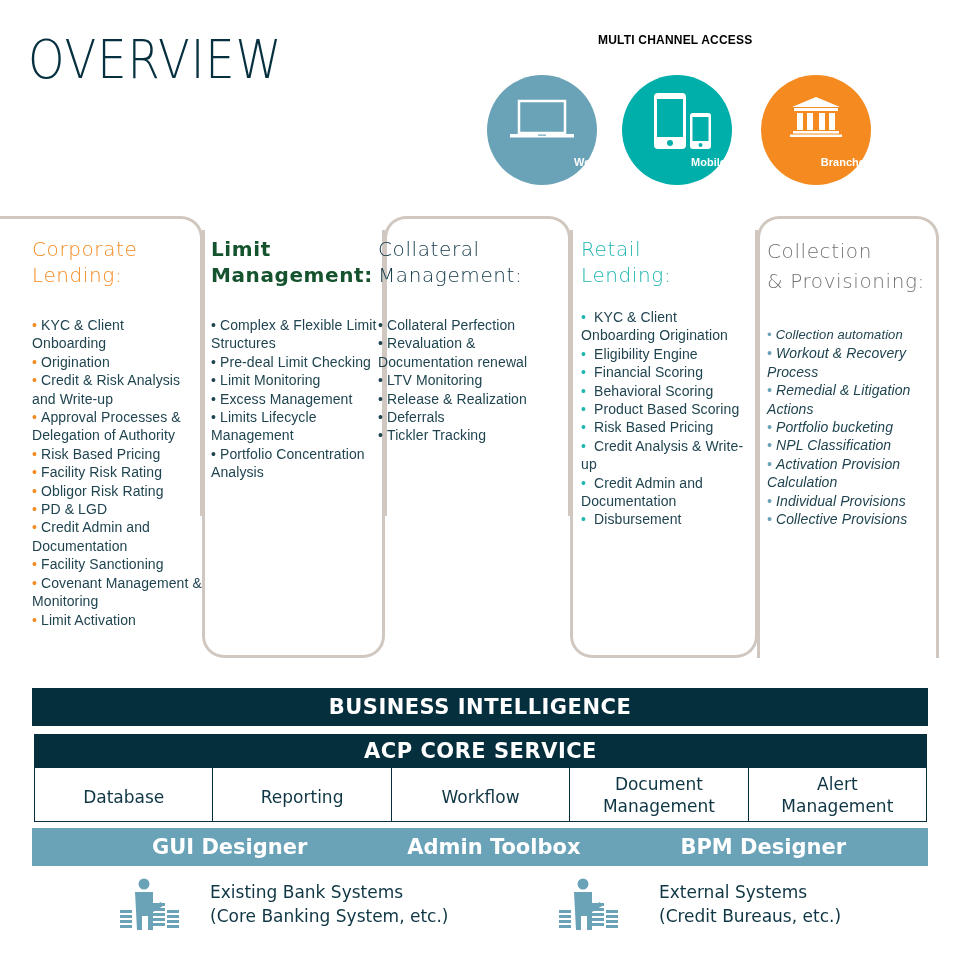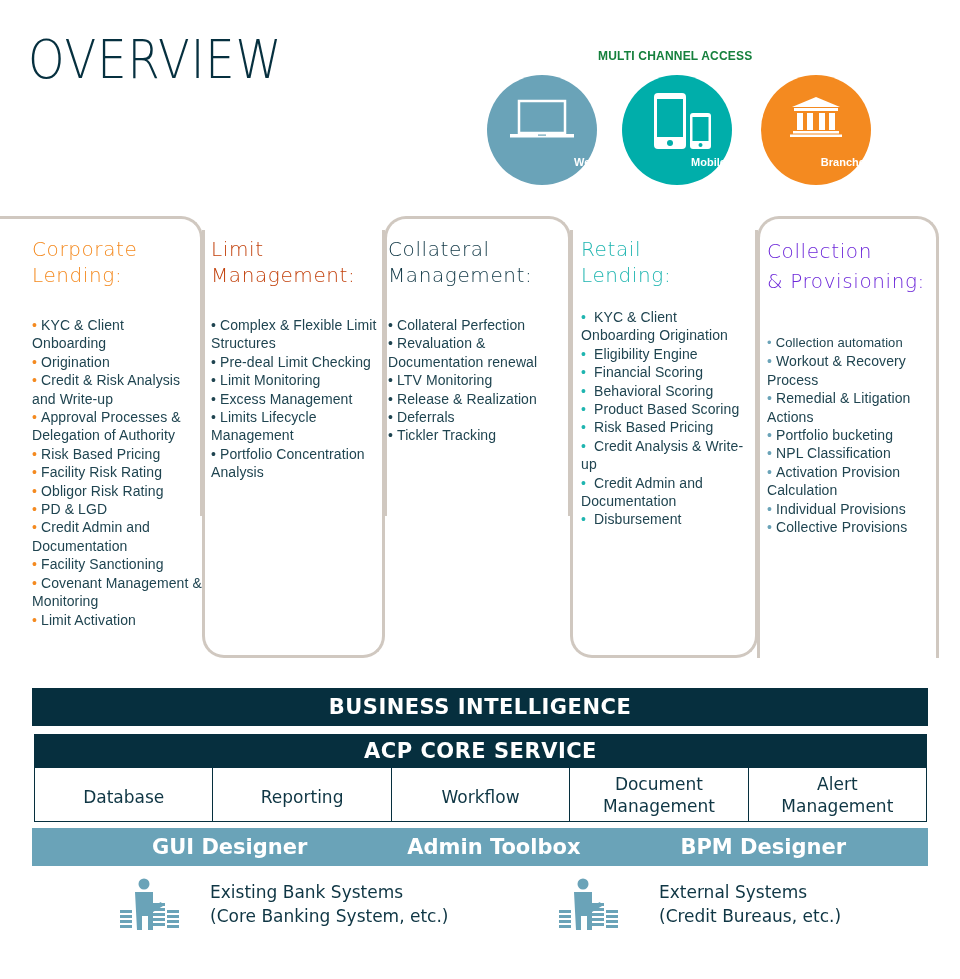--- a/index.html
+++ b/index.html
@@ -7,22 +7,22 @@
     body { position: relative; font-family: "DejaVu Sans", sans-serif; color: #0f3644; }
 
     .title {
       position: absolute; left: 28px; top: 28px;
       font-family: "DejaVu Sans", sans-serif; font-weight: 200;
       font-size: 54px; letter-spacing: 1px; color: #06303f;
       transform: scaleX(0.86); transform-origin: left top;
     }
 
     .mca-label {
-      position: absolute; left: 598px; top: 49px;
-      font-size: 12px; font-weight: bold; color: #15803d; letter-spacing: 0.2px;
+      position: absolute; left: 598px; top: 33px;
+      font-size: 12px; font-weight: bold; color: #000000; letter-spacing: 0.2px;
       font-family: "Liberation Sans", sans-serif;
     }
     .channel {
       position: absolute; top: 75px; width: 110px; height: 110px; border-radius: 50%;
       display: flex; flex-direction: column; align-items: flex-end; justify-content: flex-end;
       padding-bottom: 17px;
     }
     .channel .icon { position: absolute; top: 18px; left: 0; width: 110px; height: 60px; display:flex; justify-content:center; }
     .channel .label {
       color: #fff; font-weight: bold; font-size: 11px;
@@ -137,35 +137,35 @@
     <li><span class="dot" style="color:#f48a20">•</span><span>Obligor Risk Rating</span></li>
     <li><span class="dot" style="color:#f48a20">•</span><span>PD &amp; LGD</span></li>
     <li><span class="dot" style="color:#f48a20">•</span><span>Credit Admin and Documentation</span></li>
     <li><span class="dot" style="color:#f48a20">•</span><span>Facility Sanctioning</span></li>
     <li><span class="dot" style="color:#f48a20">•</span><span>Covenant Management &amp; Monitoring</span></li>
     <li><span class="dot" style="color:#f48a20">•</span><span>Limit Activation</span></li>
   </ul>
 </div>
 
 <div class="col" style="left:211px; top:236px; width:170px;">
-  <div class="head" style="color:#c2410c;">
+  <div class="head" style="color:#14532d;font-weight:bold;">
     <div>Limit</div>
     <div>Management:</div>
   </div>
   <ul>
     <li><span class="dot">•</span><span>Complex &amp; Flexible Limit Structures</span></li>
     <li><span class="dot">•</span><span>Pre-deal Limit Checking</span></li>
     <li><span class="dot">•</span><span>Limit Monitoring</span></li>
     <li><span class="dot">•</span><span>Excess Management</span></li>
     <li><span class="dot">•</span><span>Limits Lifecycle Management</span></li>
     <li><span class="dot">•</span><span>Portfolio Concentration Analysis</span></li>
   </ul>
 </div>
 
-<div class="col" style="left:388px; top:236px; width:172px;">
+<div class="col" style="left:378px; top:236px; width:172px;">
   <div class="head" style="color:#0f3644;">
     <div>Collateral</div>
     <div>Management:</div>
   </div>
   <ul>
     <li><span class="dot">•</span><span>Collateral Perfection</span></li>
     <li><span class="dot">•</span><span>Revaluation &amp; Documentation renewal</span></li>
     <li><span class="dot">•</span><span>LTV Monitoring</span></li>
     <li><span class="dot">•</span><span>Release &amp; Realization</span></li>
     <li><span class="dot">•</span><span>Deferrals</span></li>
@@ -185,25 +185,25 @@
     <li><span class="dot" style="color:#1fb5b0; margin-right:8px;">•</span><span>Behavioral Scoring</span></li>
     <li><span class="dot" style="color:#1fb5b0; margin-right:8px;">•</span><span>Product Based Scoring</span></li>
     <li><span class="dot" style="color:#1fb5b0; margin-right:8px;">•</span><span>Risk Based Pricing</span></li>
     <li><span class="dot" style="color:#1fb5b0; margin-right:8px;">•</span><span>Credit Analysis &amp; Write-up</span></li>
     <li><span class="dot" style="color:#1fb5b0; margin-right:8px;">•</span><span>Credit Admin and Documentation</span></li>
     <li><span class="dot" style="color:#1fb5b0; margin-right:8px;">•</span><span>Disbursement</span></li>
   </ul>
 </div>
 
 <div class="col" style="left:767px; top:236px; width:170px;">
-  <div class="head" style="color:#6d28d9; line-height:30px;">
+  <div class="head" style="color:#737373; line-height:30px;">
     <div>Collection</div>
     <div>&amp; Provisioning:</div>
   </div>
-  <ul style="margin-top:38px;">
+  <ul style="margin-top:30px;font-style:italic;">
     <li style="font-size:13px;"><span class="dot" style="color:#6aa3b8">•</span><span>Collection automation</span></li>
     <li><span class="dot" style="color:#6aa3b8">•</span><span>Workout &amp; Recovery Process</span></li>
     <li><span class="dot" style="color:#6aa3b8">•</span><span>Remedial &amp; Litigation Actions</span></li>
     <li><span class="dot" style="color:#6aa3b8">•</span><span>Portfolio bucketing</span></li>
     <li><span class="dot" style="color:#6aa3b8">•</span><span>NPL Classification</span></li>
     <li><span class="dot" style="color:#6aa3b8">•</span><span>Activation Provision Calculation</span></li>
     <li><span class="dot" style="color:#6aa3b8">•</span><span>Individual Provisions</span></li>
     <li><span class="dot" style="color:#6aa3b8">•</span><span>Collective Provisions</span></li>
   </ul>
 </div>

